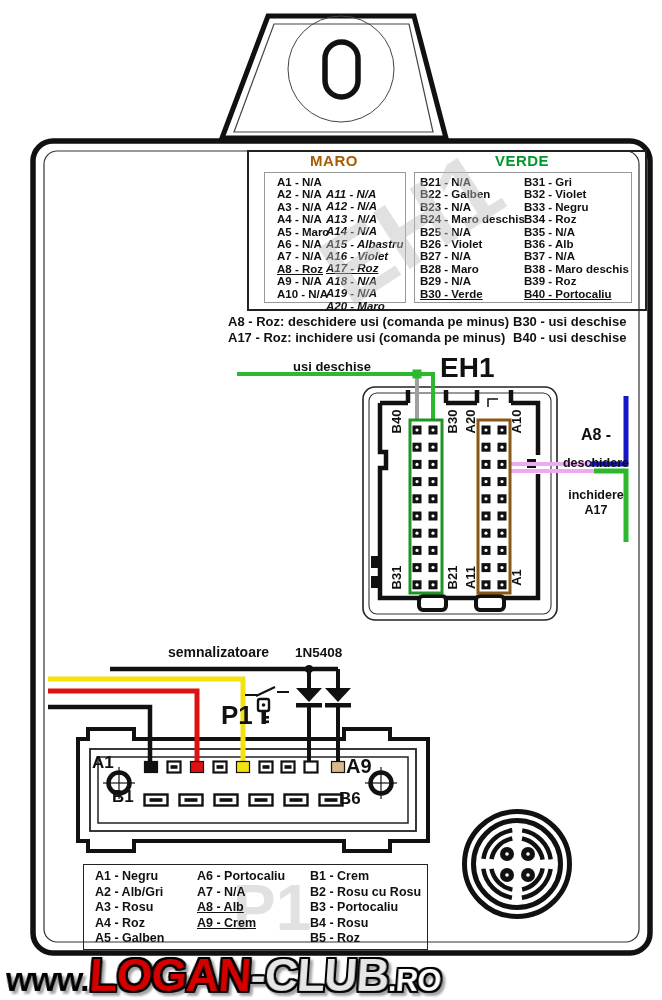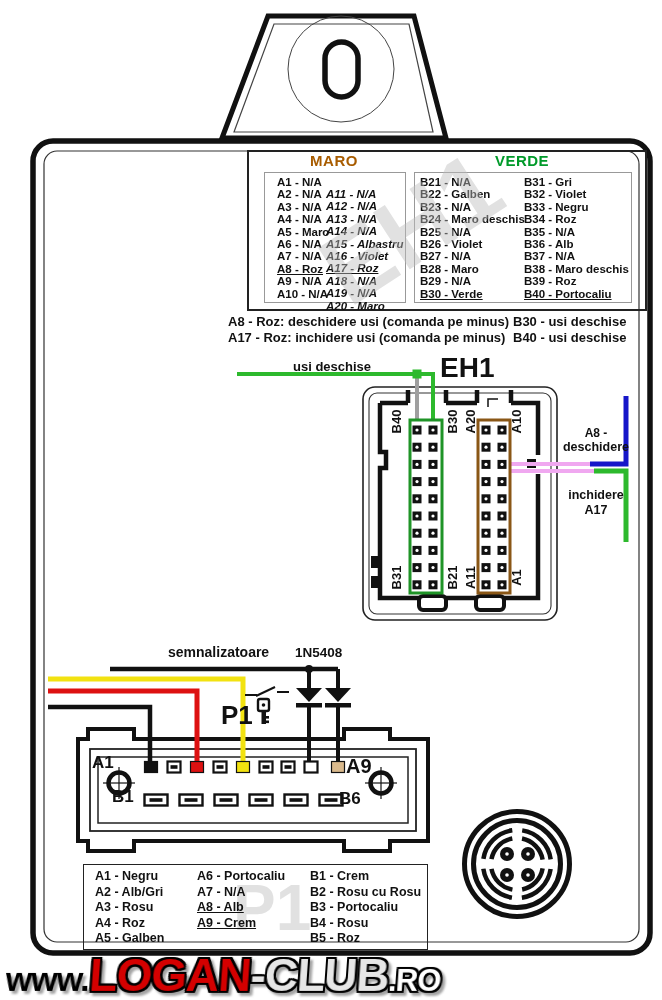--- a/index.html
+++ b/index.html
@@ -319,22 +319,22 @@
   <div class="abs lbl" style="left:293px;top:359px;font-size:13px;">usi deschise</div>
   <div class="abs lbl" style="left:440px;top:352px;font-size:28px;">EH1</div>
   <div class="abs rot" style="left:374px;top:414px;width:44px;">B40</div>
   <div class="abs rot" style="left:430px;top:414px;width:44px;">B30</div>
   <div class="abs rot" style="left:448px;top:414px;width:44px;">A20</div>
   <div class="abs rot" style="left:494px;top:414px;width:44px;">A10</div>
   <div class="abs rot" style="left:374px;top:570px;width:44px;">B31</div>
   <div class="abs rot" style="left:430px;top:570px;width:44px;">B21</div>
   <div class="abs rot" style="left:448px;top:570px;width:44px;">A11</div>
   <div class="abs rot" style="left:494px;top:570px;width:44px;">A1</div>
-  <div class="abs ctr lbl" style="left:555px;top:426px;width:82px;font-size:12px;">A8 -</div>
-  <div class="abs ctr lbl" style="left:555px;top:440px;width:82px;font-size:12.5px;">deschidere</div>
+  <div class="abs ctr lbl" style="left:555px;top:426px;width:82px;font-size:16px;">A8 -</div>
+  <div class="abs ctr lbl" style="left:555px;top:456px;width:82px;font-size:12.5px;">deschidere</div>
   <div class="abs ctr lbl" style="left:555px;top:474px;width:82px;font-size:12.5px;margin-top:29px;">A17</div>
   <div class="abs ctr lbl" style="left:555px;top:488px;width:82px;font-size:12.5px;">inchidere</div>
 
   <div class="abs lbl" style="left:168px;top:644px;font-size:14px;">semnalizatoare</div>
   <div class="abs lbl" style="left:295px;top:645px;font-size:13.5px;">1N5408</div>
   <div class="abs lbl" style="left:221px;top:700px;font-size:26px;">P1</div>
   <div class="abs lbl" style="left:92px;top:753px;font-size:17px;">A1</div>
   <div class="abs lbl" style="left:346px;top:755px;font-size:20px;">A9</div>
   <div class="abs lbl" style="left:112px;top:787px;font-size:17px;">B1</div>
   <div class="abs lbl" style="left:339px;top:789px;font-size:17px;">B6</div>

